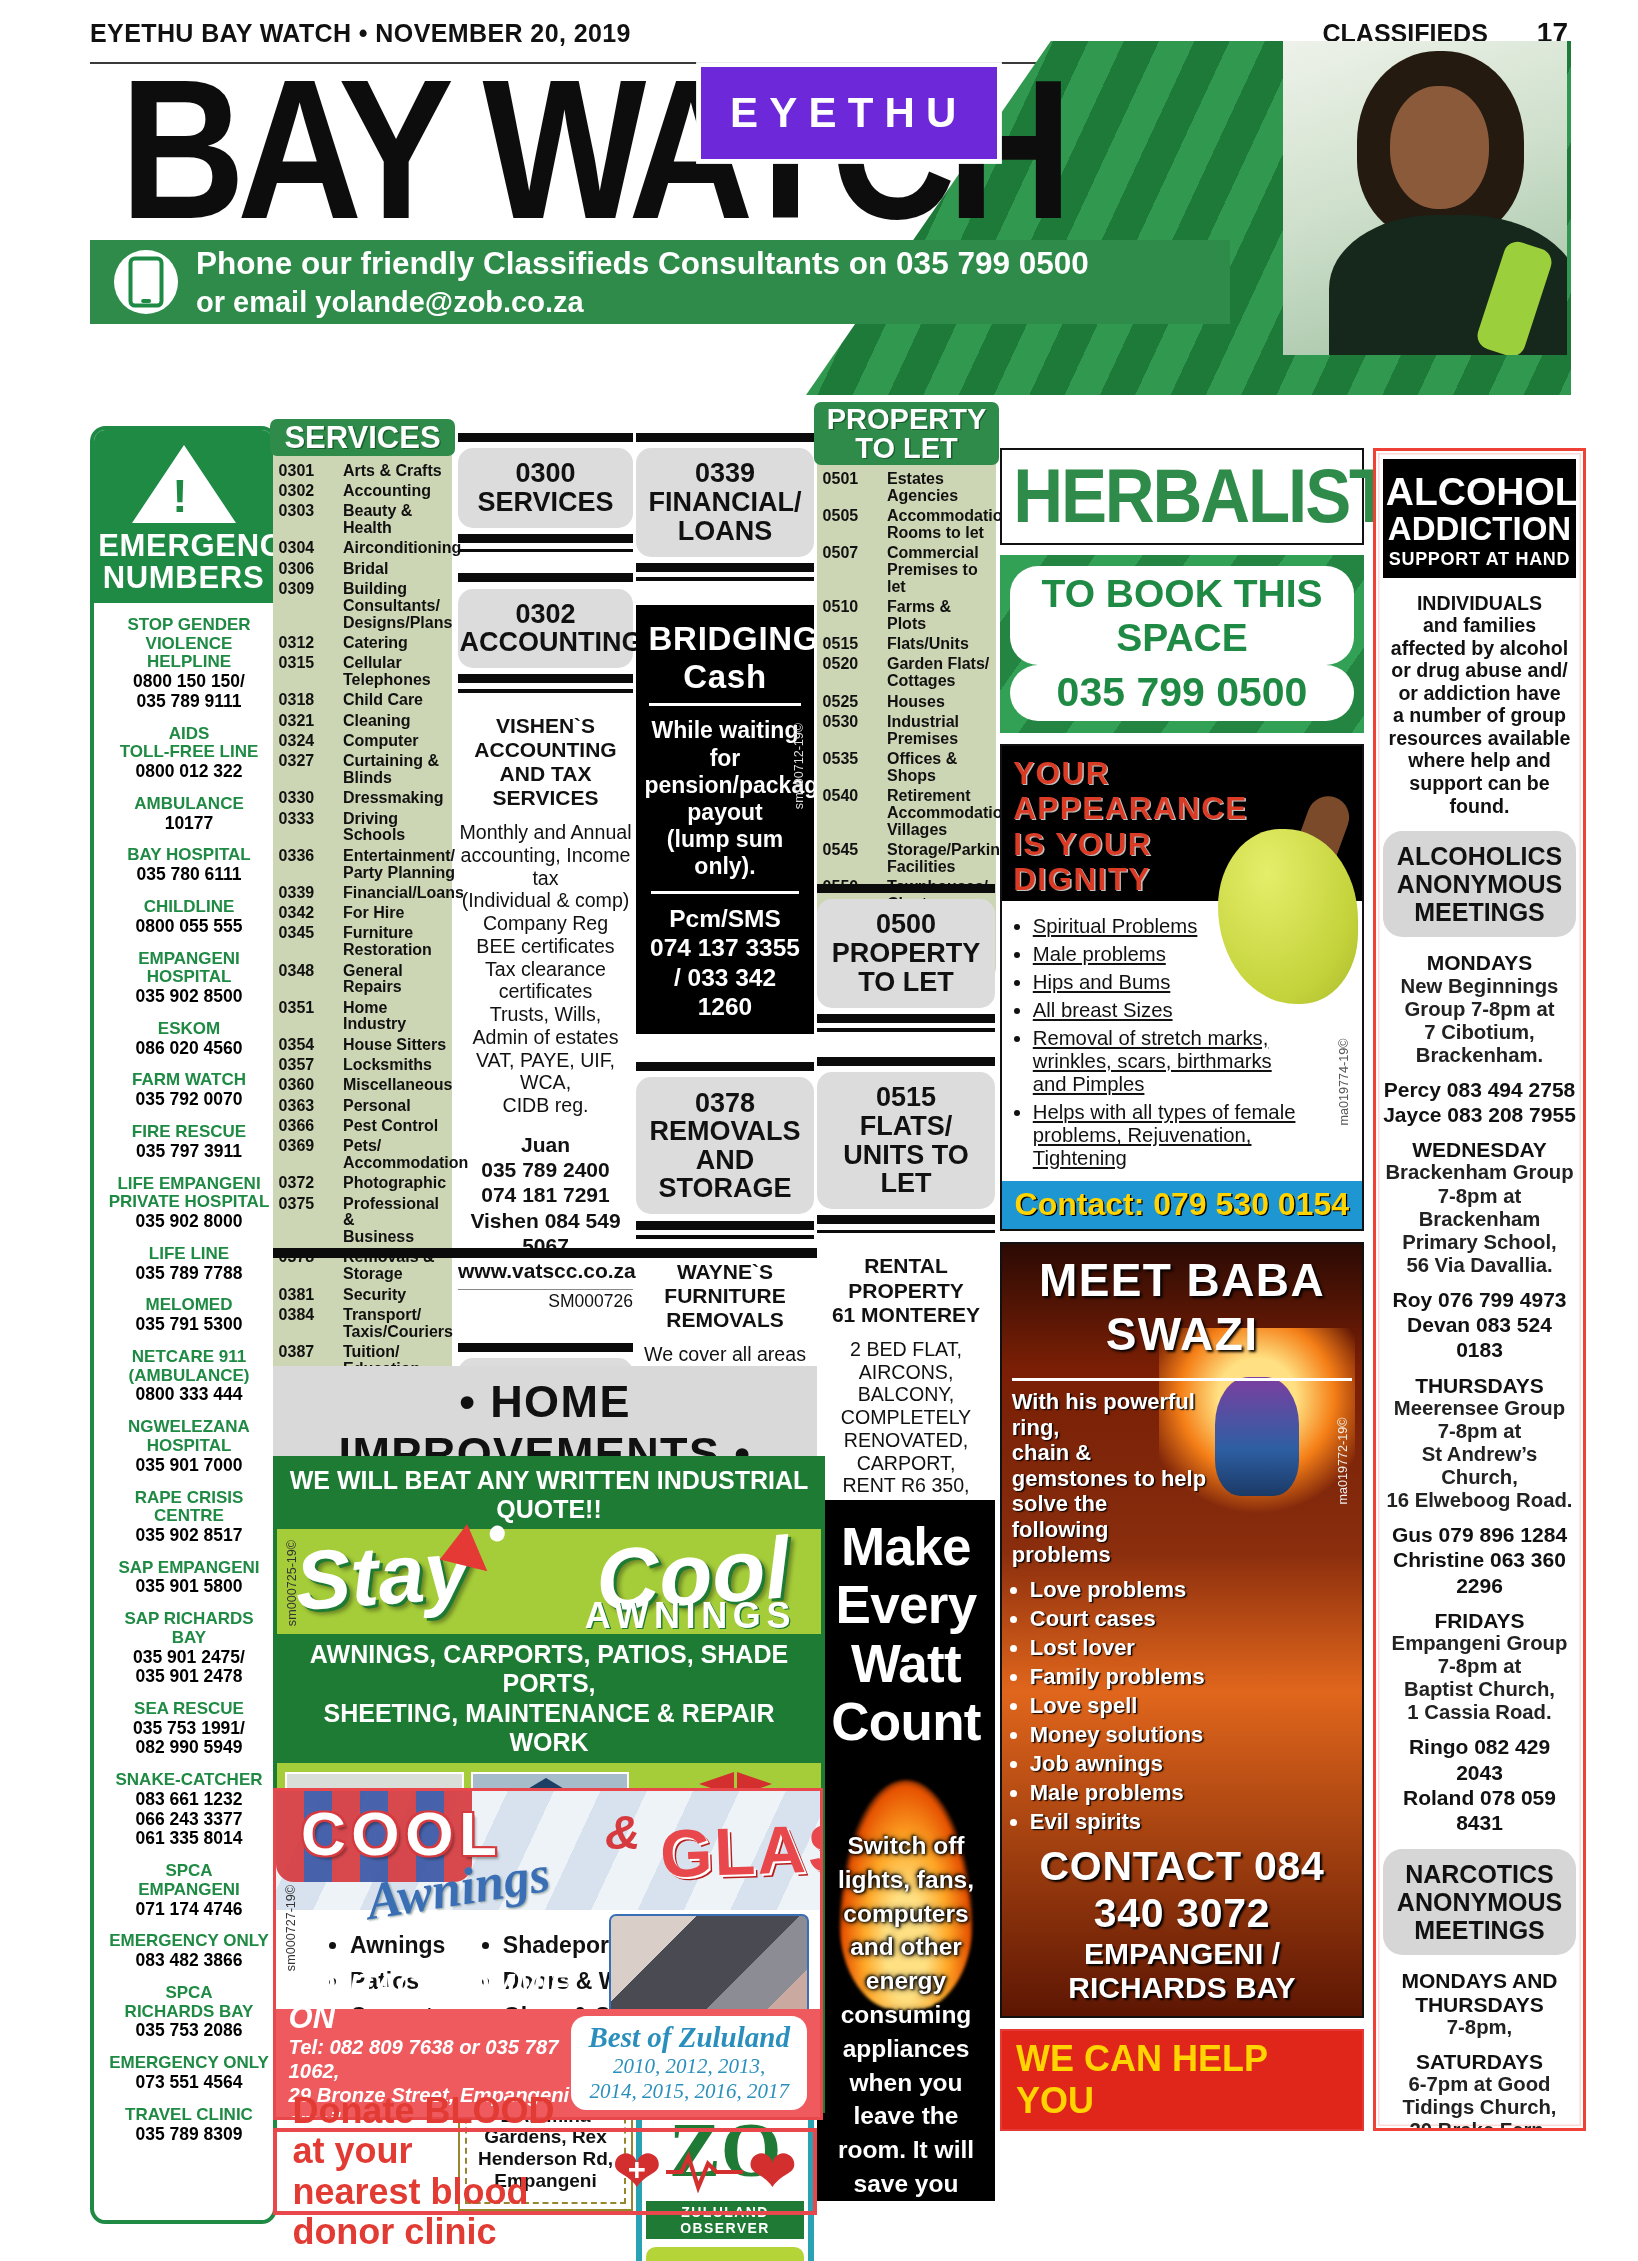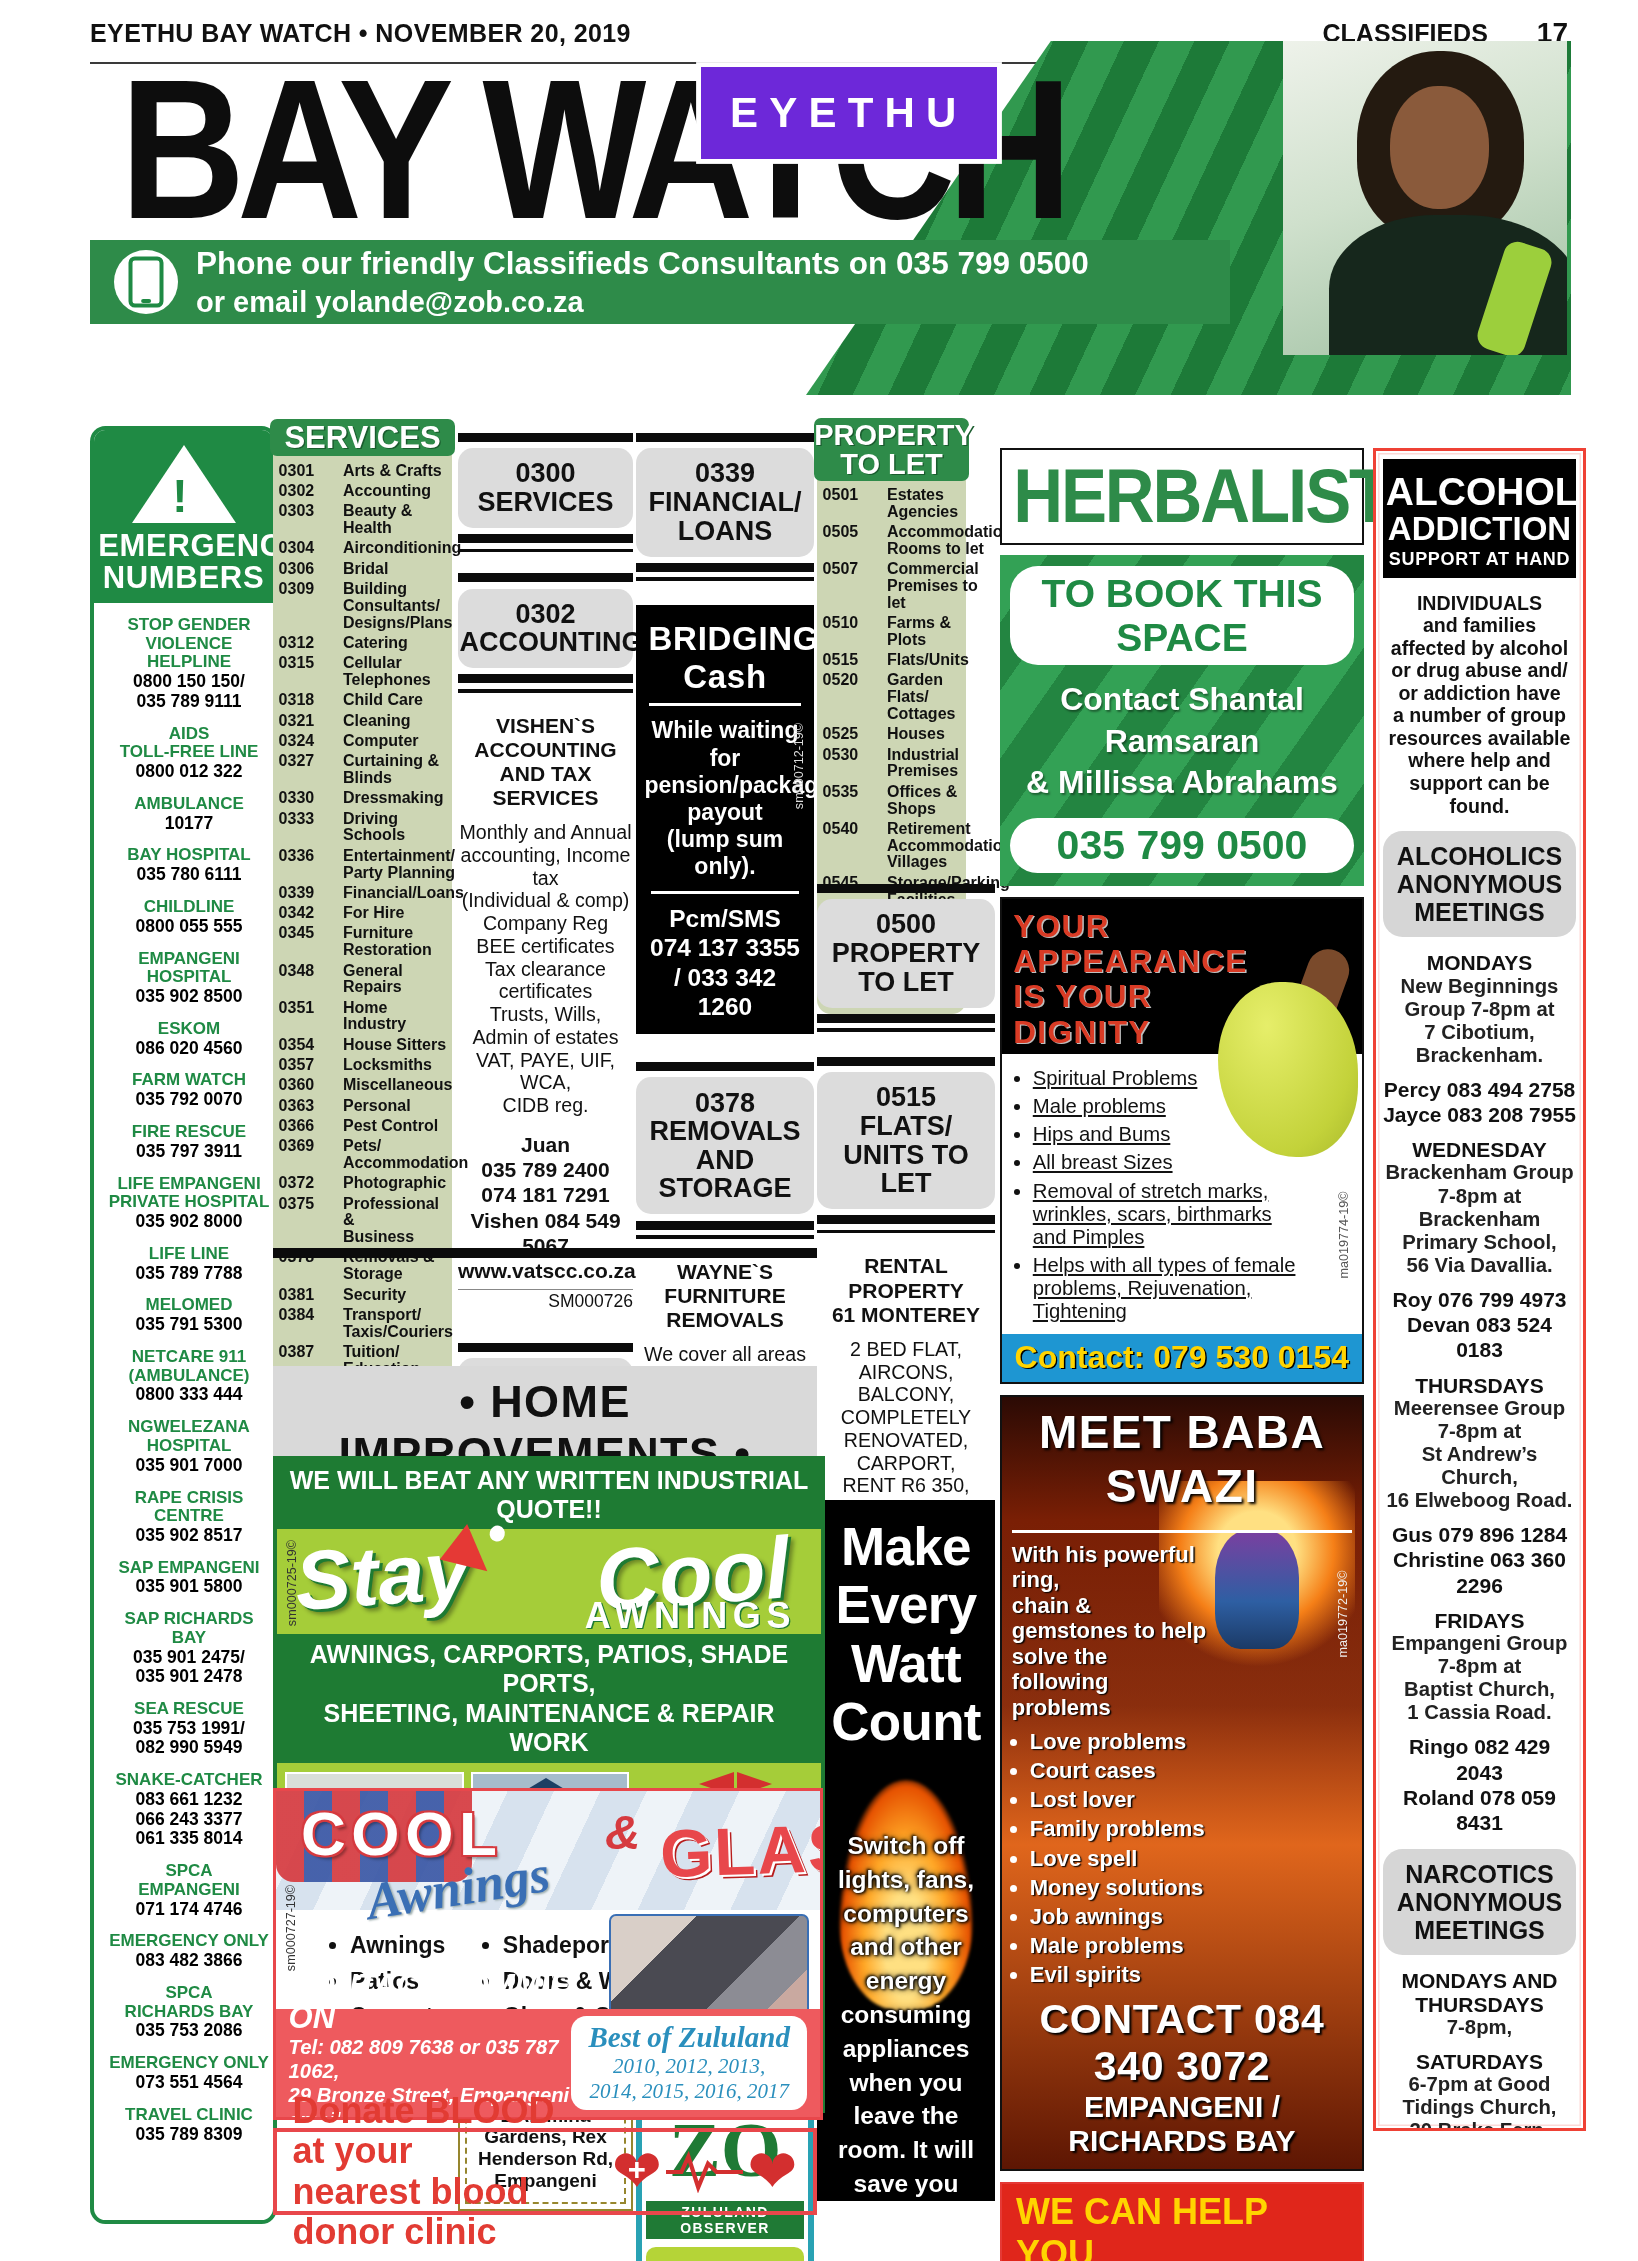--- a/index.html
+++ b/index.html
@@ -739,21 +739,21 @@
           <div class="zo-bar">ZULULAND OBSERVER</div>
         </div>
         <div class="note">
           <div class="note-bold">A member of our classified sales team will contact you shortly.</div>
 
         </div>
       </div>
     </div>
   </div>
 
-  <div class="idx" style="left:817px;top:438px;width:149px;">
+  <div class="idx" style="left:817px;top:422px;width:179px;">
     <div class="idx-box">
       <div class="idx-title two pre">PROPERTY
 TO LET</div>
       <div class="idx-items" style="margin-top:35px;">
 
       <div class="idx-row">
             <span class="idx-code">0501</span>
             <span class="idx-label pre">Estates Agencies</span>
           </div>
           <div class="idx-row">
@@ -880,22 +880,20 @@
       <span class="herb-title">HERBALISTS</span>
       <span class="mortar">
         <span class="swirl"></span>
           <span class="pestle"></span>
           <span class="rim"></span>
           <span class="bowl"></span>
       </span>
     </div>
     <div class="book">
       <div class="book-band book-top">TO BOOK THIS SPACE</div>
-      <div class="book-mid pre">Contact Shantal Ramsaran
-&amp; Millissa Abrahams</div>
       <div class="book-band book-bot">035 799 0500</div>
     </div>
     <div class="appear">
       <div class="ap-head">
           <div class="ap-title pre">YOUR APPEARANCE
 IS YOUR DIGNITY</div>
         </div>
       <div class="ap-arm"></div>
       <div class="ap-leg"></div>
       <div class="ap-body">

